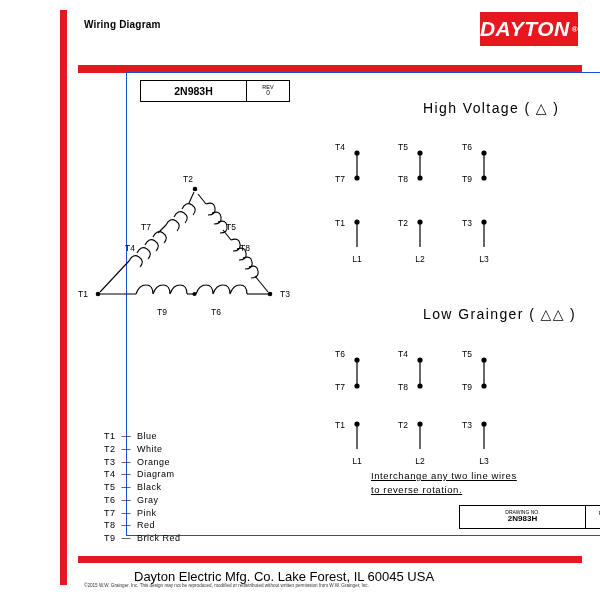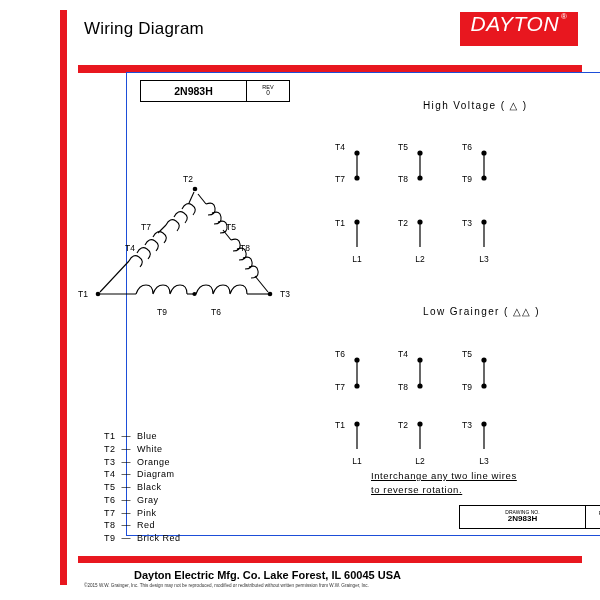--- a/index.html
+++ b/index.html
@@ -15,28 +15,28 @@
     position:absolute;left:0;top:0;width:600px;height:600px;
     background:#fff;
   }
   
   .left-bar{
     position:absolute;left:60px;top:10px;width:7px;height:575px;
     background:#e8171f;
   }
   .title{
     position:absolute;left:84px;top:19px;
-    font-size:17px;font-weight:normal;letter-spacing:0.2px;
+    font-size:10px;font-weight:bold;letter-spacing:0.2px;
   }
   .brand{
     position:absolute;right:22px;top:12px;
-    width:118px;height:34px;background:#e8171f;
-    color:#fff;font-weight:normal;font-style:italic;
+    width:98px;height:34px;background:#e8171f;
+    color:#fff;font-weight:bold;font-style:italic;
     font-size:21px;letter-spacing:0.5px;
-    display:flex;align-items:flex-start;justify-content:center;
+    display:flex;align-items:center;justify-content:center;
   }
   .brand sup{font-size:8px;font-style:normal;vertical-align:super;margin-left:2px;}
   .red-rule-top{
     position:absolute;left:78px;top:65px;width:504px;height:8px;background:#e8171f;
   }
   .red-rule-bottom{
     position:absolute;left:78px;top:556px;width:504px;height:7px;background:#e8171f;
   }
   .drawing-frame{
     position:absolute;left:78px;top:72px;width:502px;height:462px;
@@ -62,30 +62,30 @@
   .tb .dn{
     flex:1;border-right:1px solid #000;display:flex;flex-direction:column;align-items:center;justify-content:center;line-height:1.1;
   }
   .tb .dn .lbl{font-size:5px;}
   .tb .dn .val{font-size:8px;font-weight:bold;}
   .tb .rv{width:36px;display:flex;flex-direction:column;align-items:center;justify-content:center;line-height:1.1;}
   .tb .rv .lbl{font-size:5px;}
   .tb .rv .val{font-size:6.5px;}
 
   .sec-title{
-    position:absolute;font-size:10px;letter-spacing:1.4px;white-space:nowrap;
+    position:absolute;font-size:14px;letter-spacing:1.4px;white-space:nowrap;
   }
   .note{
     position:absolute;font-size:9.5px;letter-spacing:0.6px;line-height:1.45;white-space:pre;
   }
   .legend{
     position:absolute;left:104px;top:430px;font-size:9px;letter-spacing:0.5px;line-height:1.42;white-space:pre;
   }
   .foot-main{
-    position:absolute;left:134px;top:569px;font-size:11px;font-weight:bold;
+    position:absolute;left:134px;top:569px;font-size:13px;font-weight:normal;
   }
   .foot-sub{
     position:absolute;left:84px;top:583px;font-size:4.6px;color:#333;
   }
   svg{position:absolute;left:0;top:0;}
   .lbl{font-size:8.5px;font-family:"Liberation Sans", sans-serif;}
 </style>
 </head>
 <body>
 

